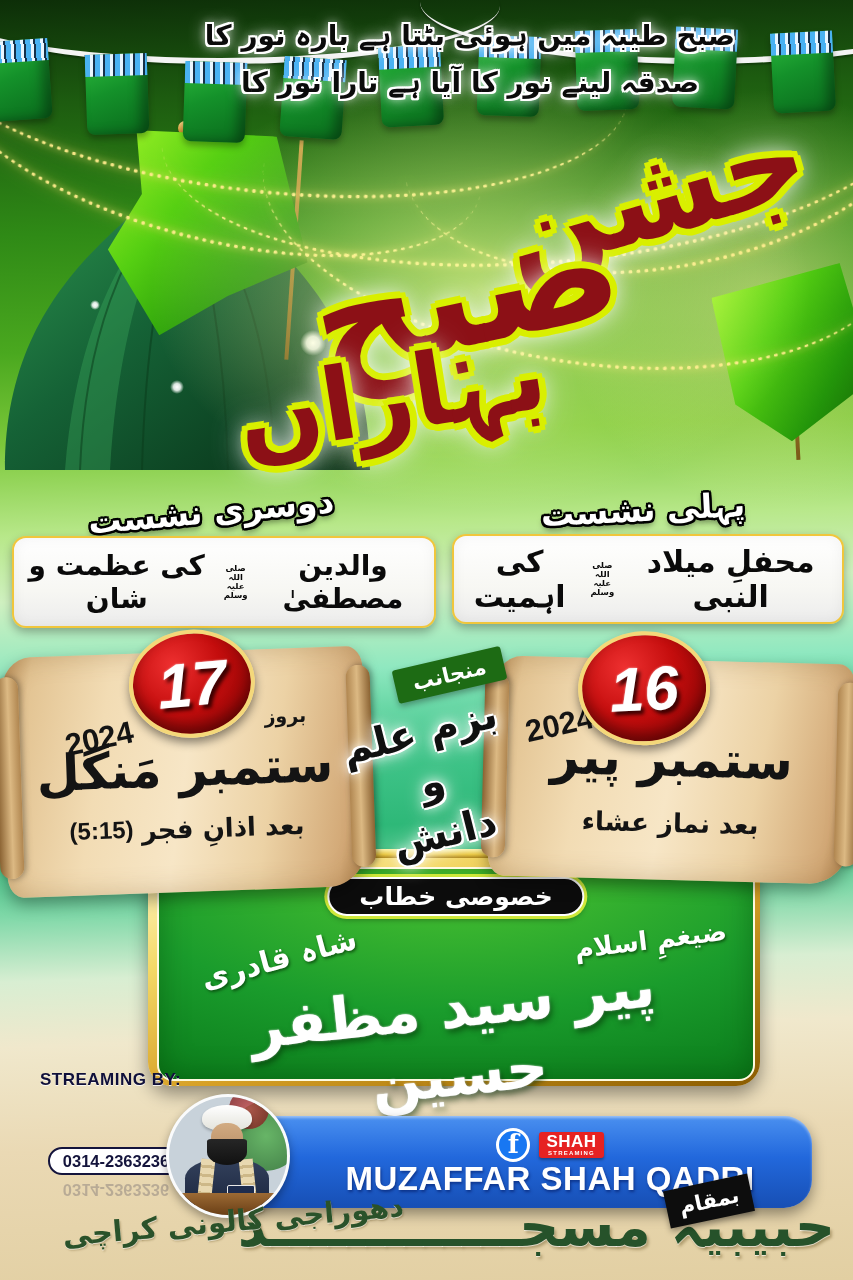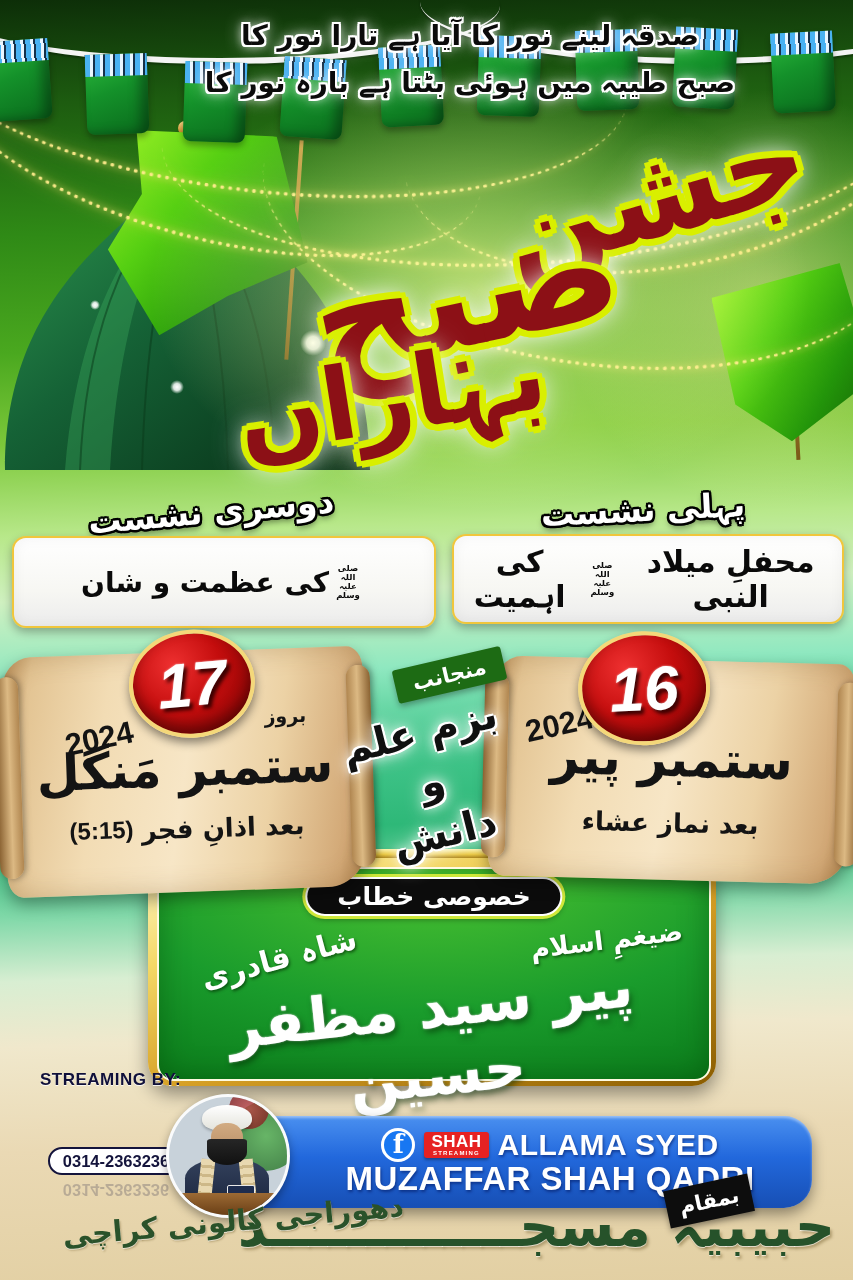--- a/index.html
+++ b/index.html
@@ -121,21 +121,21 @@
   
   .org-label{position:absolute;left:394px;top:658px;z-index:6;direction:rtl;
     background:#1d6b14;color:#fff;font-size:21px;font-weight:bold;padding:5px 18px;
     transform:rotate(-13deg);border-radius:3px;box-shadow:0 3px 6px rgba(0,0,0,.35);}
   .org-name{position:absolute;left:352px;top:704px;width:160px;z-index:6;direction:rtl;
     transform:rotate(-14deg);text-align:center;color:#101010;font-weight:bold;
     font-size:40px;line-height:52px;
     text-shadow:2px 0 0 #fff,-2px 0 0 #fff,0 2px 0 #fff,0 -2px 0 #fff,
       2px 2px 0 #fff,-2px -2px 0 #fff,0 0 12px #fff,0 0 20px #fff;}
   
-  .banner{left:148px;top:858px;width:568px;height:228px;z-index:5;
+  .banner{left:148px;top:858px;width:612px;height:228px;z-index:5;
     background:linear-gradient(160deg,#fff8c8 0%,#f4d866 25%,#d6a026 55%,#8a5c00 100%);
     border-radius:24px;box-shadow:0 8px 18px rgba(0,0,0,.4);padding:9px;box-sizing:border-box;}
   .banner-inner{width:100%;height:100%;border-radius:16px;border:2px solid #fffbe0;position:relative;
     background:radial-gradient(130% 150% at 50% 0%,#4ec431 0%,#1a9c2c 45%,#0c7e1c 75%,#086014 100%);
     box-shadow:inset 0 0 30px rgba(0,60,0,.4);}
   .speaker-tag{position:absolute;top:8px;left:50%;transform:translateX(-50%);direction:rtl;
     background:#0c0c0c;color:#fff;font-size:25px;font-weight:bold;padding:3px 30px;
     border-radius:24px;border:2px solid #fff;box-shadow:0 0 0 3px #cfe83a,0 3px 6px rgba(0,0,0,.4);
     white-space:nowrap;}
   .speaker-honorific{position:absolute;top:56px;right:26px;direction:rtl;color:#fff;
@@ -269,36 +269,37 @@
   <div class="layer bunt" style="left:282px;top:58px;transform:rotate(4deg);"></div>
   <div class="layer bunt" style="left:380px;top:46px;transform:rotate(-3deg);"></div>
   <div class="layer bunt" style="left:478px;top:36px;transform:rotate(2deg);"></div>
   <div class="layer bunt" style="left:576px;top:30px;transform:rotate(-2deg);"></div>
   <div class="layer bunt" style="left:674px;top:28px;transform:rotate(3deg);"></div>
   <div class="layer bunt" style="left:772px;top:32px;transform:rotate(-3deg);"></div>
 
   <div class="layer glow-title"></div>
 
   <div class="layer couplet">
+    <div>صبح طیبہ میں ہوئی بٹتا ہے بارہ نور کا</div>
     <div>صدقہ لینے نور کا آیا ہے تارا نور کا</div>
-    <div>صبح طیبہ میں ہوئی بٹتا ہے بارہ نور کا</div>
   </div>
 
   <div class="calli w-jashn">جشن</div>
   <div class="calli w-subh">صبح</div>
   <div class="calli w-baharan">بہاراں</div>
 
   <div class="sess-head sh-first">پہلی نشست</div>
   <div class="sess-box sb-first">
     <span>محفلِ میلاد النبی</span>
     <span class="durood">صلی اللہ علیہ وسلم</span>
     <span>کی اہمیت</span>
   </div>
   <div class="sess-head sh-second">دوسری نشست</div>
   <div class="sess-box sb-second">
+    <span>والدین مصطفیٰ</span>
     <span class="durood">صلی اللہ علیہ وسلم</span>
     <span>کی عظمت و شان</span>
   </div>
 
   <div class="layer gold-band"></div>
 
   <div class="scroll sc-16">
     <div class="oval ov-16">16</div>
     <div class="sc-item year" style="left:34px;top:50px;transform:rotate(-14deg);">2024</div>
     <div class="sc-item broz" style="left:152px;top:44px;">بروز</div>
@@ -336,21 +337,20 @@
   <div class="layer phone-pill">0314-2363236</div>
   <div class="layer phone-reflection">0314-2363236</div>
 
   <div class="layer live-bar">
     <div class="lb-row">
       <div class="fb-icon">f</div>
       <div class="live-badge">
         <div class="live-word">SHAH</div>
         <div class="streaming-word">STREAMING</div>
       </div>
-      <div class="lb-name lb-name1">ALLAMA SYED</div>
     </div>
     <div class="lb-name lb-name2">MUZAFFAR SHAH QADRI</div>
   </div>
 
   <div class="layer photo">
     <div class="ph ph-blob-g"></div>
     <div class="ph ph-blob-r"></div>
     <div class="ph ph-body"></div>
     <div class="ph ph-shawl1"></div>
     <div class="ph ph-shawl2"></div>

